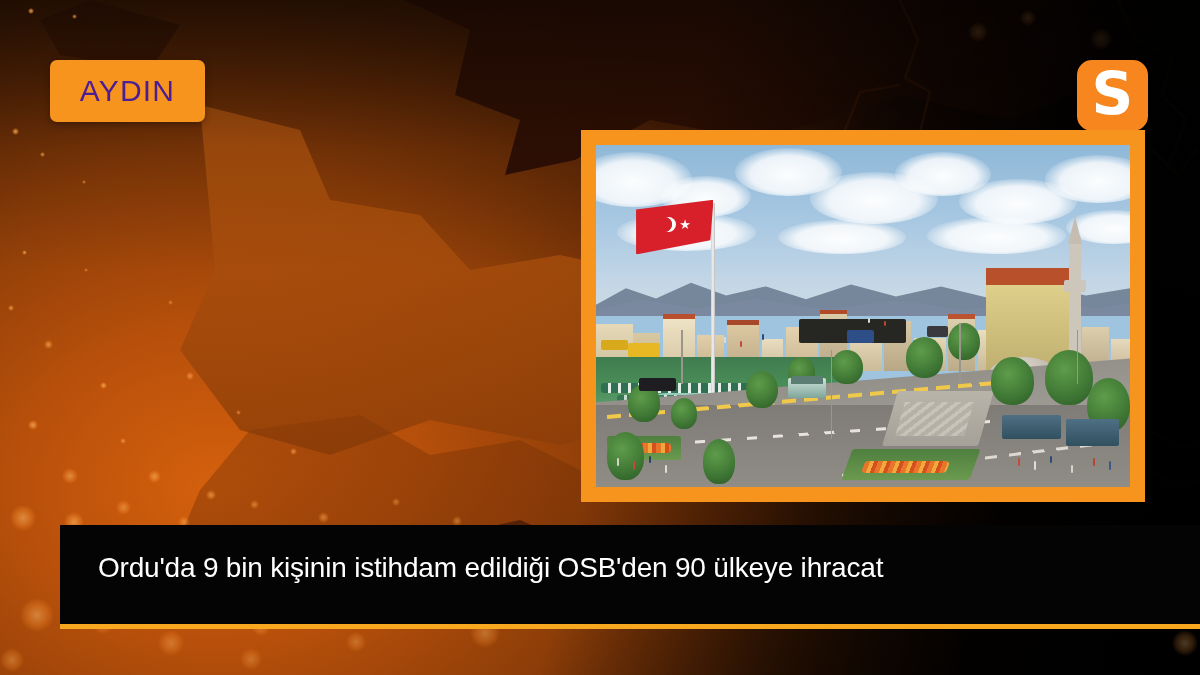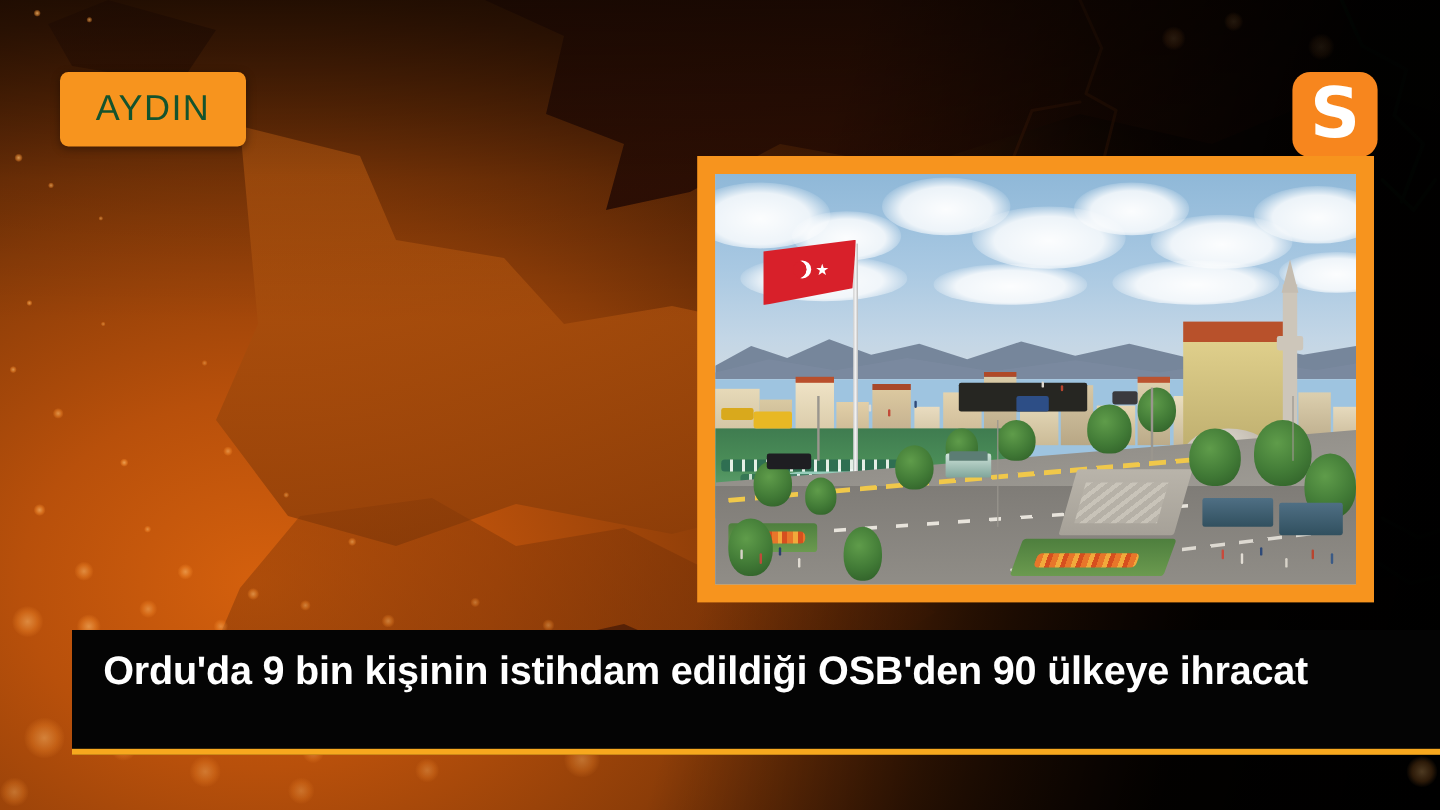--- a/index.html
+++ b/index.html
@@ -62,21 +62,21 @@
     width: 155px;
     height: 62px;
     background: #f7941e;
     border-radius: 7px;
     display: flex;
     align-items: center;
     justify-content: center;
     box-shadow: 0 2px 7px rgba(0,0,0,0.35);
   }
   .city-badge-label {
-    color: #14532d;
+    color: #4c1d95;
     font-size: 30px;
     letter-spacing: 1.2px;
     font-weight: 400;
     line-height: 1;
   }
 
   
   .brand-logo {
     position: absolute;
     left: 1077px;
@@ -244,25 +244,25 @@
     top: 525px;
     width: 1140px;
     height: 104px;
     background: #040404;
     border-bottom: 5px solid #f7a81e;
     box-sizing: border-box;
     padding: 10px 22px 0 22px;
   }
   .headline-text {
     color: #ffffff;
-    font-size: 33px;
-    font-weight: 700;
+    font-size: 28px;
+    font-weight: 400;
     line-height: 1.24;
     letter-spacing: -0.2px;
-    margin: 4px;
+    margin: 16px;
   }
 
   
   .map-line { fill: none; stroke-linejoin: round; stroke-linecap: round; }
 </style>
 </head>
 <body>
 
 <div id="card">
 

